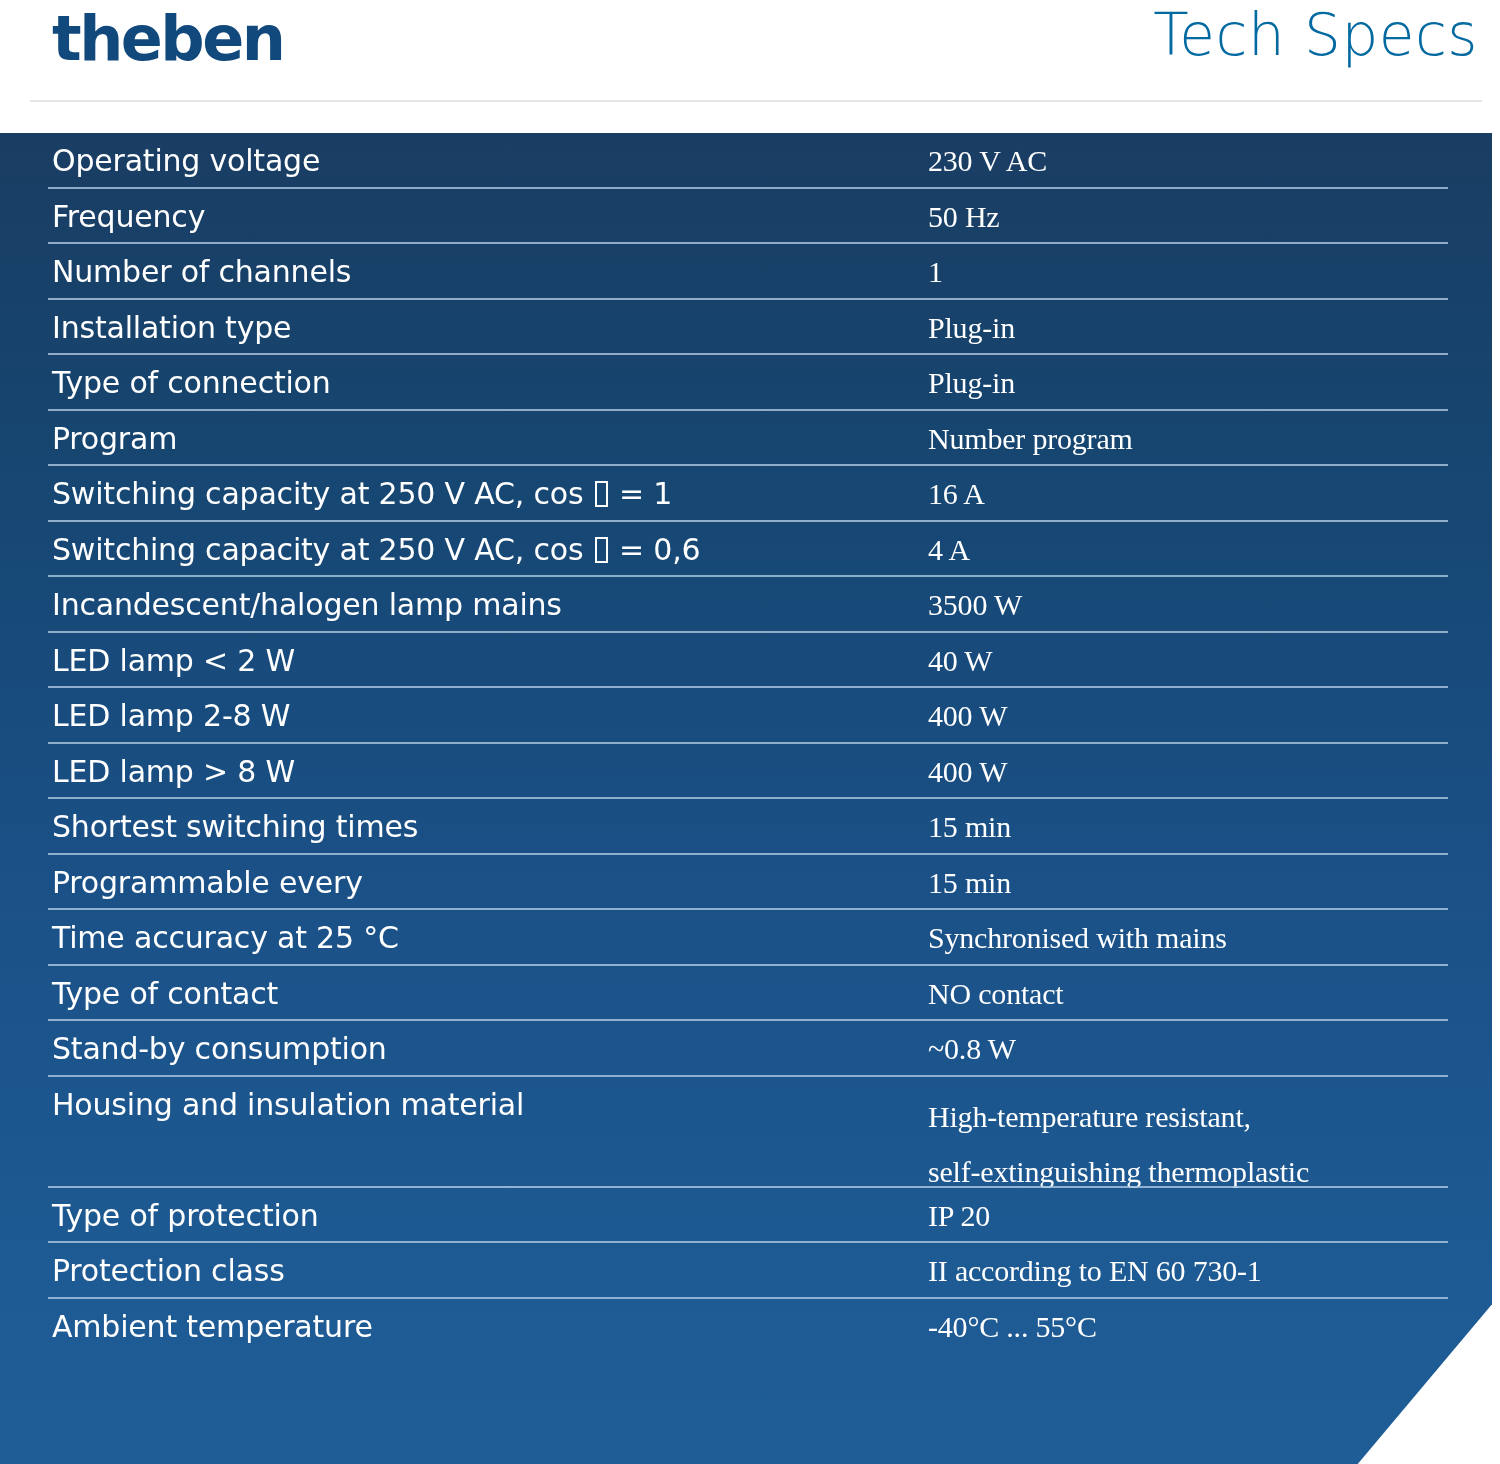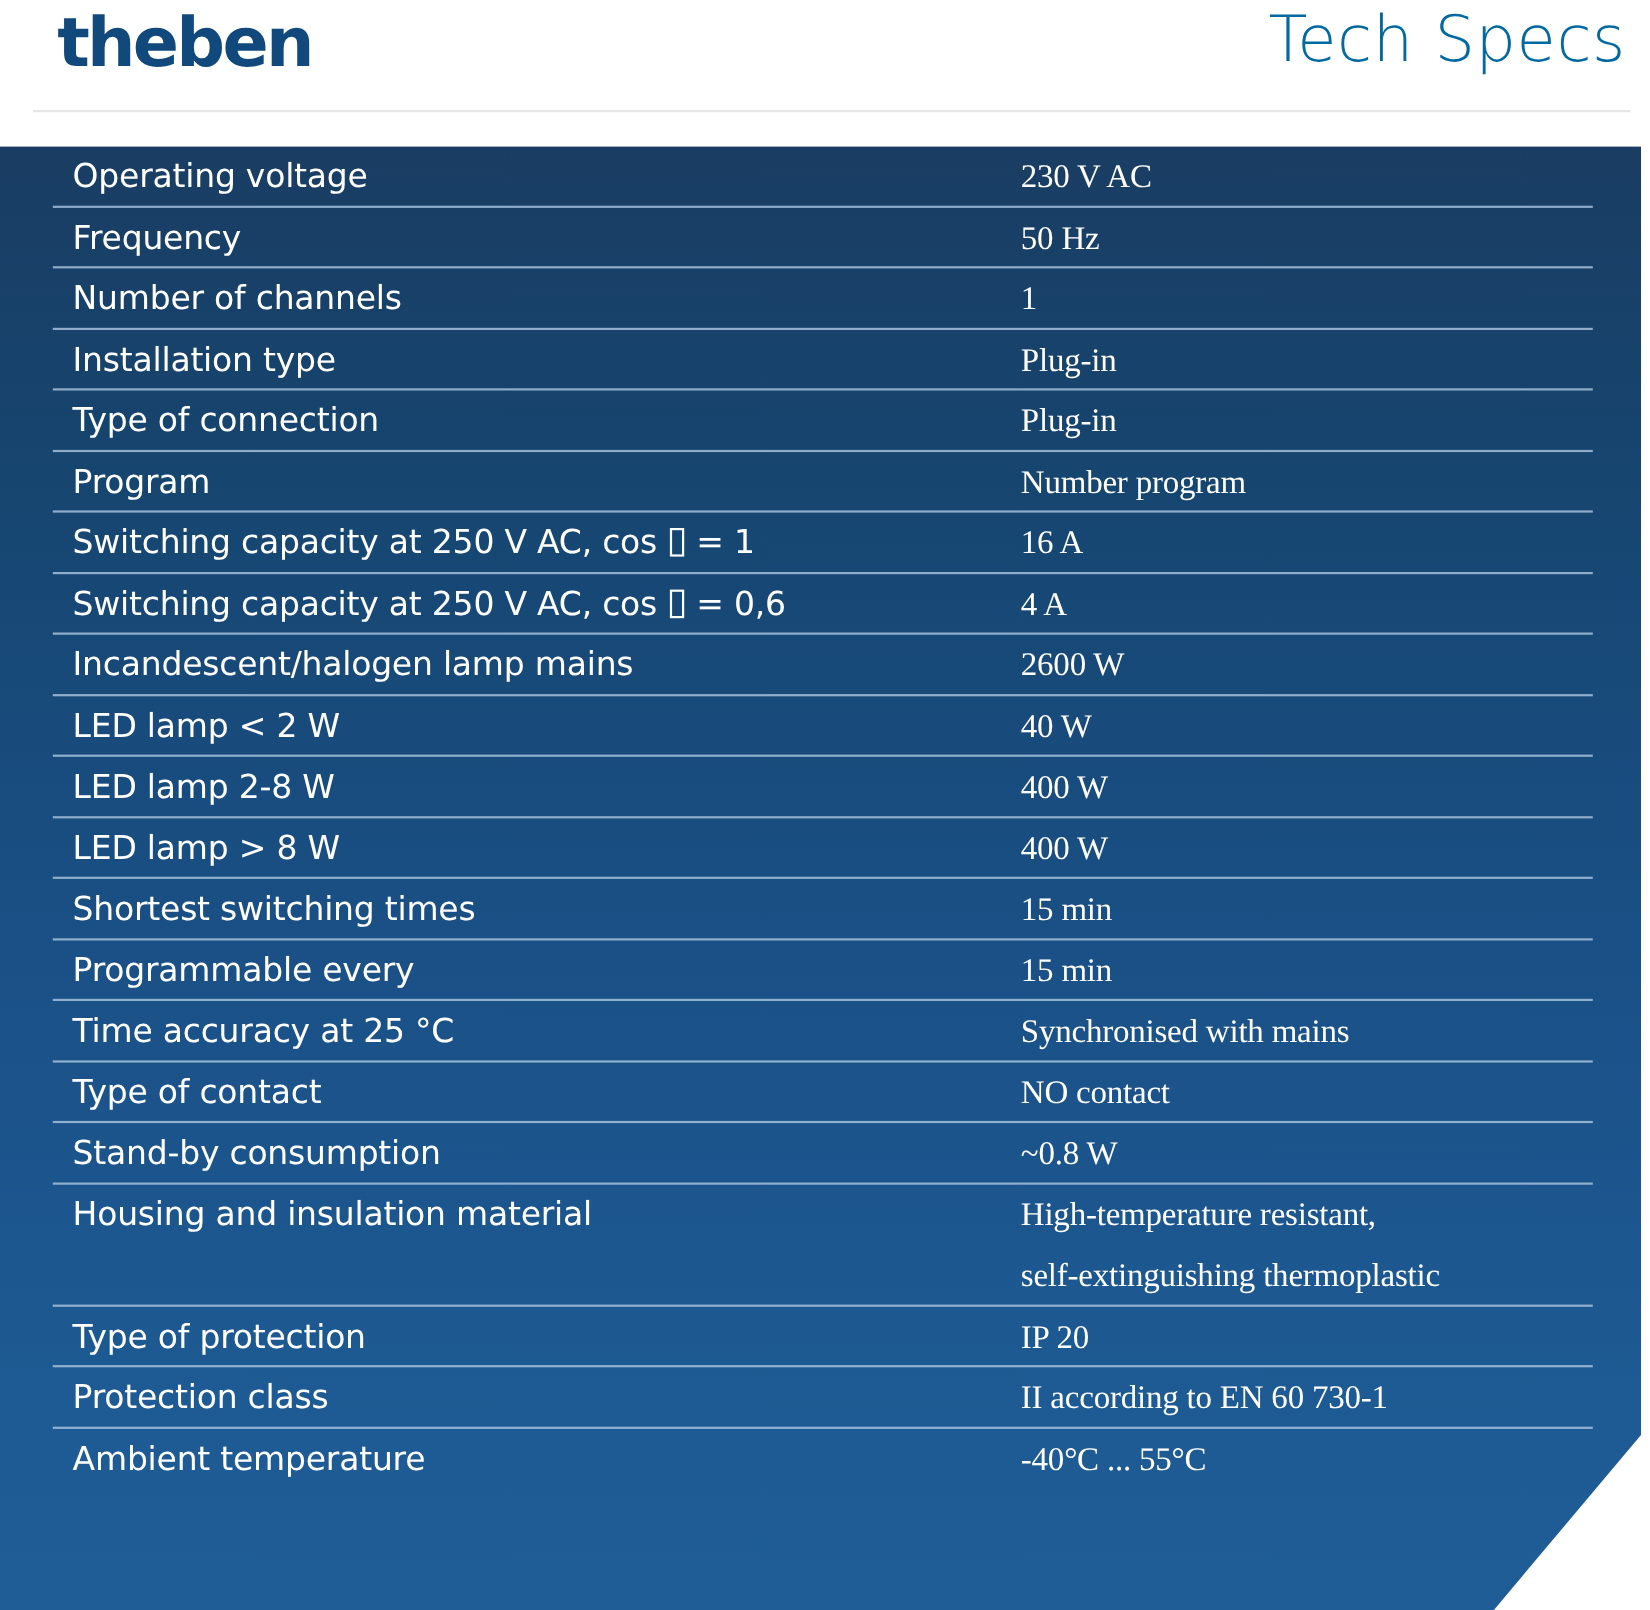--- a/index.html
+++ b/index.html
@@ -101,27 +101,27 @@
     position: absolute;
     top: 4px;
     color: #ffffff;
     font-family: "DejaVu Sans", "Liberation Sans", sans-serif;
     font-size: 30px;
     font-weight: 400;
     letter-spacing: -0.2px;
     line-height: 48px;
     white-space: nowrap;
   }
-  .cell-label { left: 66px; }
+  .cell-label { left: 52px; }
   .cell-value { left: 928px; font-family: Liberation Serif, serif; }
 
   .cell-value.multiline {
     white-space: pre-line;
     line-height: 55px;
-    top: 0px;
+    top: 12px;
   }
 
   
   .tofu {
     display: inline-block;
     width: 13px;
     height: 26px;
     border: 2px solid #ffffff;
     box-sizing: border-box;
     vertical-align: -3px;
@@ -174,21 +174,21 @@
         <div class="cell-value">16 A</div>
         <div class="divider"></div>
       </div>
       <div class="spec-row">
         <div class="cell-label">Switching capacity at 250 V AC, cos <span class="tofu"></span> = 0,6</div>
         <div class="cell-value">4 A</div>
         <div class="divider"></div>
       </div>
       <div class="spec-row">
         <div class="cell-label">Incandescent/halogen lamp mains</div>
-        <div class="cell-value">2600 W</div>
+        <div class="cell-value">3500 W</div>
         <div class="divider"></div>
       </div>
       <div class="spec-row">
         <div class="cell-label">LED lamp &lt; 2 W</div>
         <div class="cell-value">40 W</div>
         <div class="divider"></div>
       </div>
       <div class="spec-row">
         <div class="cell-label">LED lamp 2-8 W</div>
         <div class="cell-value">400 W</div>

